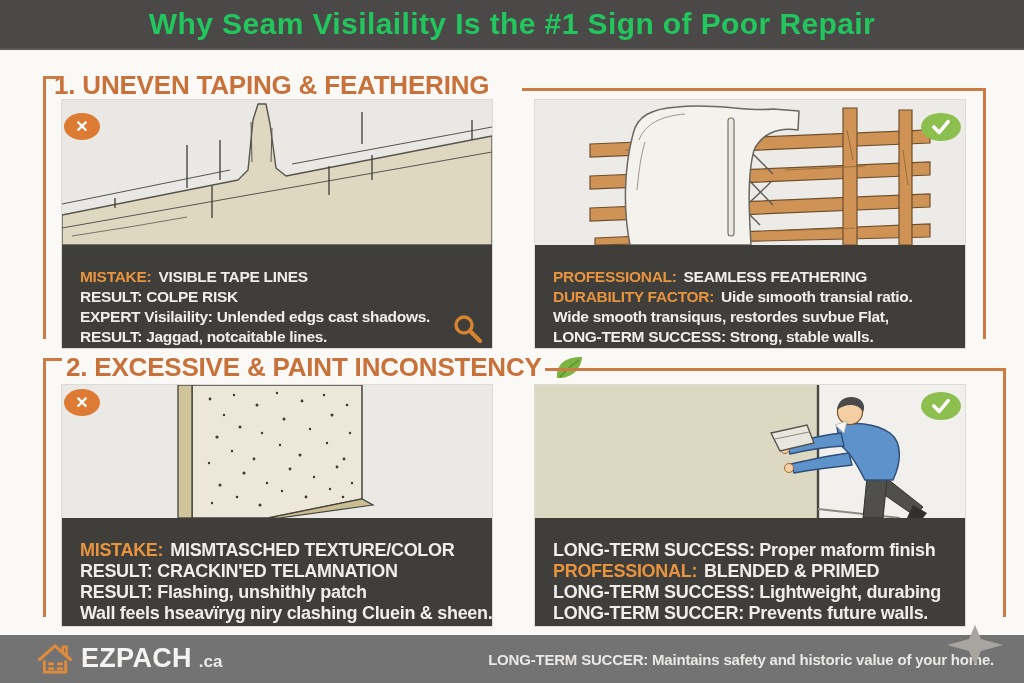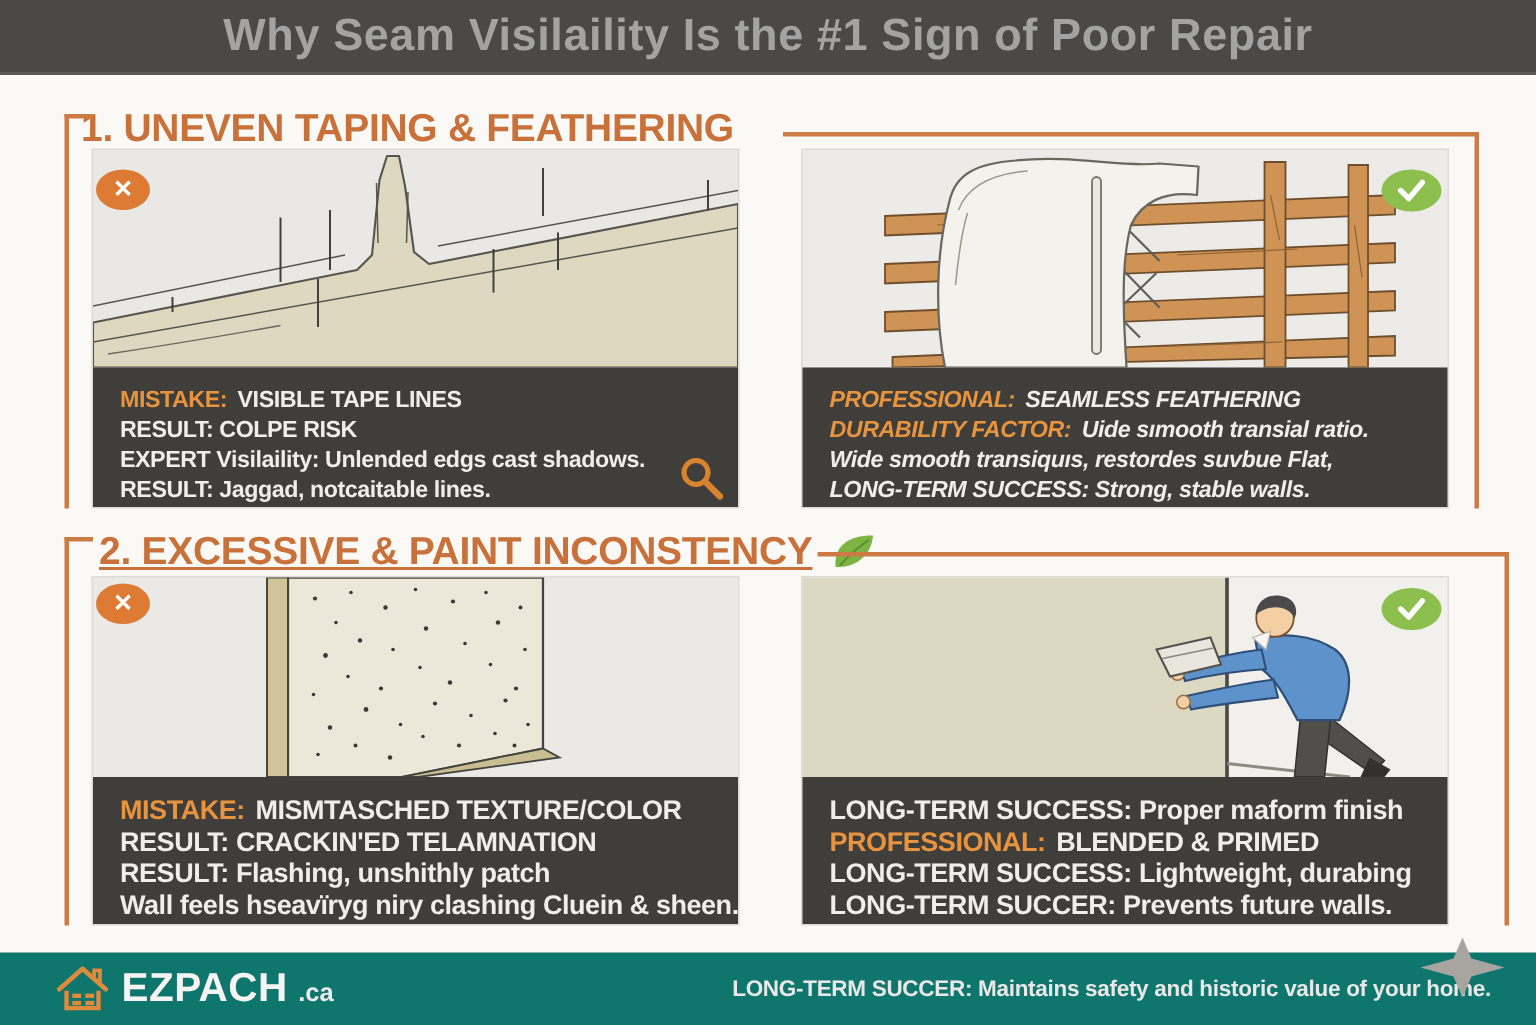--- a/index.html
+++ b/index.html
@@ -7,66 +7,66 @@
     width:1024px;height:683px;position:relative;overflow:hidden;
     background:#faf9f6;
     font-family:"Liberation Sans", sans-serif;
   }
   
   .titlebar{
     position:absolute;left:0;top:0;width:1024px;height:48px;
     background:#4a4947;display:flex;align-items:center;justify-content:center;
     border-bottom:2px solid #5a5957;
   }
-  .titlebar .t{color:#a3a3a3;font-size:30px;font-weight:600;letter-spacing:.4px;white-space:nowrap;}
+  .titlebar .t{color:#22c55e;font-size:30px;font-weight:600;letter-spacing:.4px;white-space:nowrap;}
 
   
   .sec-heading{
     position:absolute;display:flex;align-items:center;gap:12px;
     color:#c8713a;font-size:26px;font-weight:700;letter-spacing:-.2px;white-space:nowrap;
   }
   #heading-1{left:54px;top:70px;flex-direction:column;}
-  #heading-2{left:66px;top:352px;text-decoration:underline;}
+  #heading-2{left:66px;top:352px;}
   .leaf{width:30px;height:27px;flex:0 0 auto;}
 
   
   .brk{position:absolute;border-color:#cd7b45;border-style:solid;border-width:0;}
   #brk-l1{left:43px;top:76px;width:16px;height:260px;border-left-width:3px;border-top-width:3px;}
   #brk-r1{left:522px;top:88px;width:461px;height:248px;border-right-width:3px;border-top-width:3px;}
   #brk-l2{left:43px;top:358px;width:16px;height:256px;border-left-width:3px;border-top-width:3px;}
   #brk-r2{left:545px;top:368px;width:458px;height:246px;border-right-width:3px;border-top-width:3px;}
 
   
   .panel{position:absolute;width:430px;box-shadow:0 0 0 1px rgba(90,85,75,.18);background:#e9e8e4;}
   #panel-1l{left:62px;top:100px;}
-  #panel-1r{left:535px;top:100px;font-style:italic;}
+  #panel-1r{left:535px;top:100px;}
   #panel-2l{left:62px;top:385px;}
   #panel-2r{left:535px;top:385px;}
   .illus{display:block;}
   .band{
     position:relative;background:#3f3e3b;color:#efeeec;
-    padding:12px 10px 0 18px;font-weight:700;white-space:nowrap;overflow:hidden;
+    padding:22px 10px 0 18px;font-weight:700;white-space:nowrap;overflow:hidden;
   }
   .band-1{height:81px;font-size:15.5px;line-height:20px;letter-spacing:-.3px;}
   .band-2{height:86px;font-size:18px;line-height:21px;letter-spacing:-.3px;}
   .band .em{color:#e8943f;margin-right:7px;}
   .band .em:empty{display:none;margin:0;}
 
   
   .badge{position:absolute;display:flex;align-items:center;justify-content:center;border-radius:50%;}
   .badge-x{width:36px;height:27px;background:#dd7b35;}
   .badge-x span{color:#fff;font-size:16px;font-weight:900;line-height:1;}
   .badge-check{width:40px;height:28px;background:#8cbf4e;}
   #x1{left:2px;top:13px;} #x2{left:2px;top:4px;}
   #ck1{right:4px;top:13px;} #ck2{right:4px;top:7px;}
   .mag{position:absolute;right:8px;bottom:3px;width:32px;height:32px;}
 
   
   .footer{
-    position:absolute;left:0;top:635px;width:1024px;height:48px;background:#0f766e;
+    position:absolute;left:0;top:635px;width:1024px;height:48px;background:#737373;
     display:flex;align-items:center;
   }
   .brand{display:flex;align-items:baseline;margin-left:36px;gap:7px;}
   .brand .house{align-self:center;width:38px;height:33px;}
   .brand .nm{color:#f5f4f2;font-size:27px;font-weight:800;letter-spacing:.3px;}
   .brand .sfx{color:#ecebe9;font-size:17px;font-weight:700;}
   .note{margin-left:auto;padding-right:30px;font-size:15px;color:#e9e8e6;letter-spacing:-.2px;white-space:nowrap;}
   .note .nl{font-weight:800;}
   .note .nt{font-weight:600;}
   .sparkle{position:absolute;left:946px;top:624px;width:58px;height:42px;}

